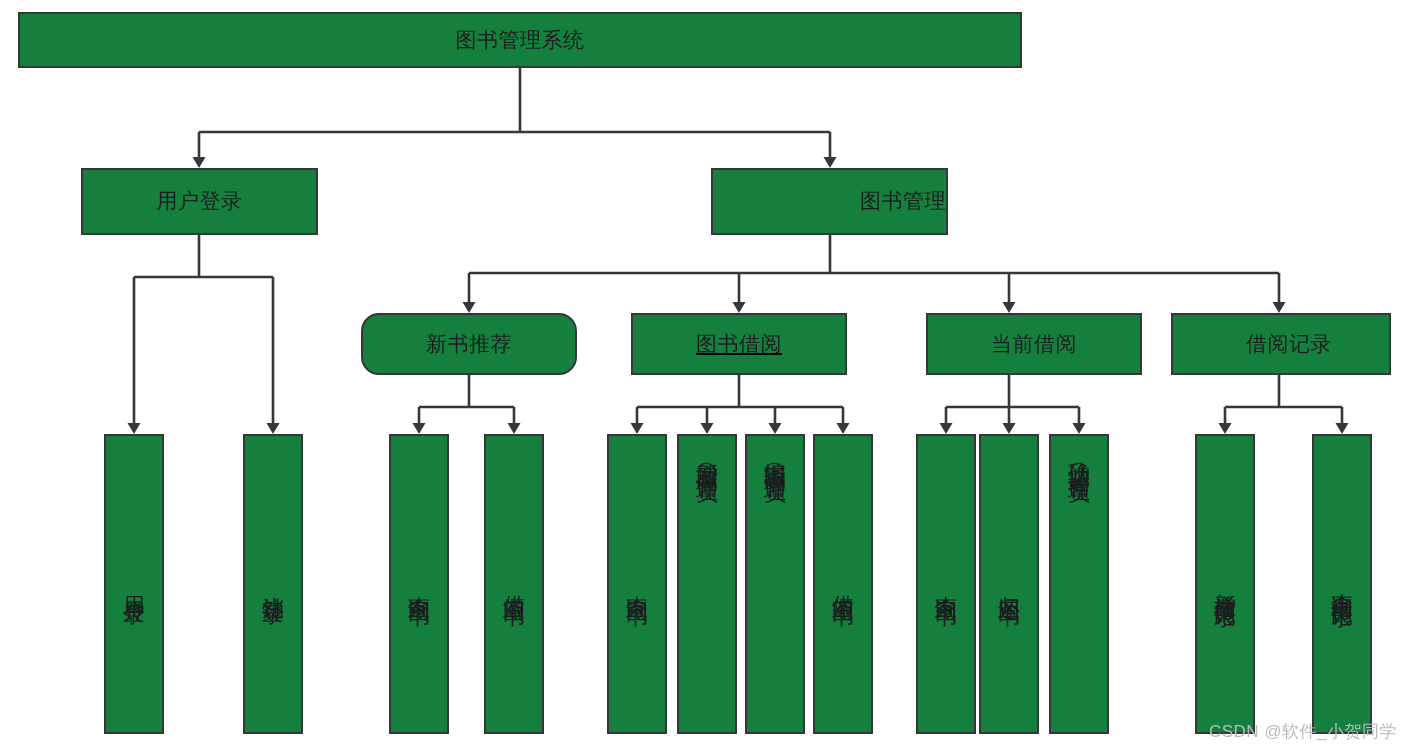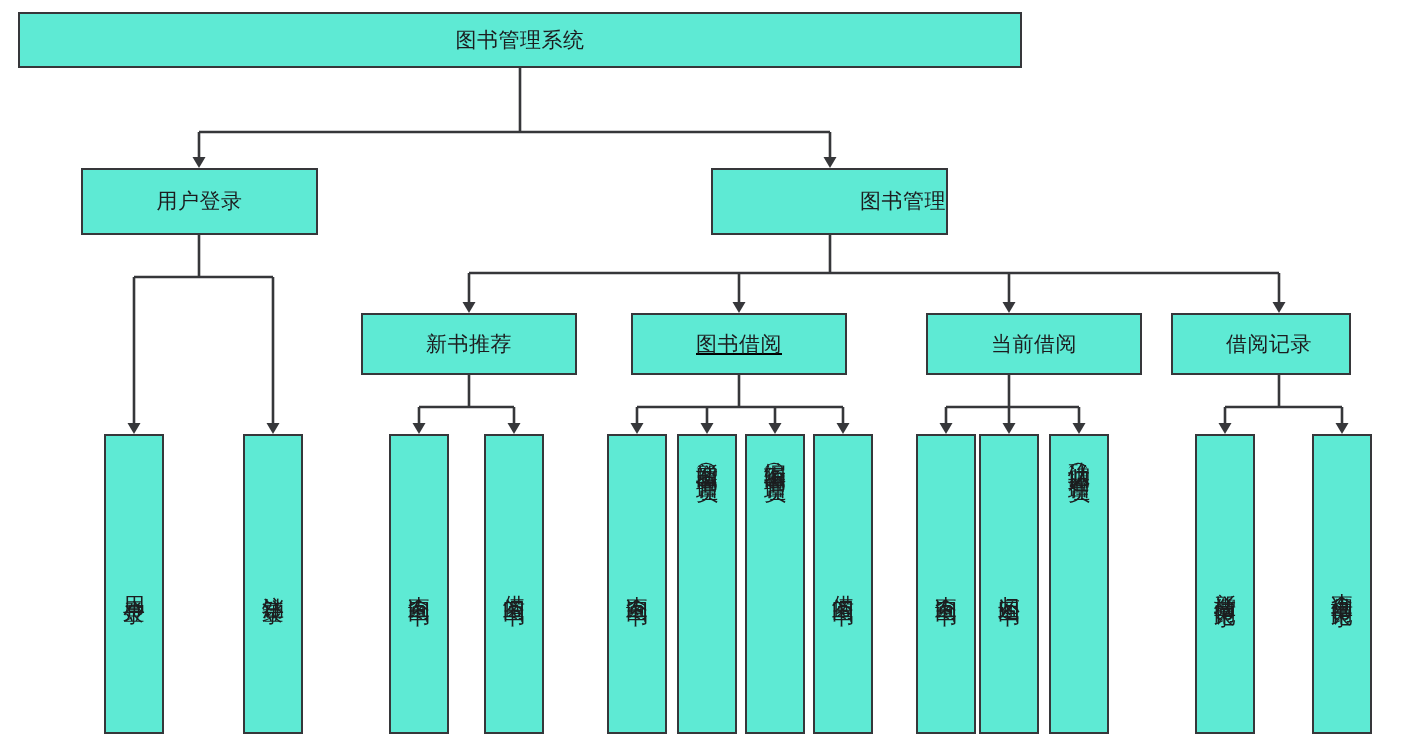--- a/index.html
+++ b/index.html
@@ -20,21 +20,21 @@
   #diagram-svg {
     position: absolute;
     left: 0;
     top: 0;
     width: 1405px;
     height: 747px;
   }
   .node-box {
     position: absolute;
     box-sizing: border-box;
-    background: #5eead4;
+    background: #15803d;
     border: 2px solid #36373a;
     display: flex;
     align-items: center;
     justify-content: center;
     overflow: hidden;
   }
   .node-label {
     color: #1c1d1f;
     font-size: 21px;
     line-height: 1.15;
@@ -109,30 +109,30 @@
   <div id="node-layer">
       <div class="node-box" style="left: 18px; top: 12px; width: 1004px; height: 56px;">
         <span class="node-label">图书管理系统</span>
       </div>
       <div class="node-box" style="left: 81px; top: 168px; width: 237px; height: 67px;">
         <span class="node-label">用户登录</span>
       </div>
       <div class="node-box" style="left: 711px; top: 168px; width: 237px; height: 67px; justify-content: flex-end;">
         <span class="node-label">图书管理</span>
       </div>
-      <div class="node-box" style="left: 361px; top: 313px; width: 216px; height: 62px;">
+      <div class="node-box" style="left: 361px; top: 313px; width: 216px; height: 62px; border-radius: 18px;">
         <span class="node-label">新书推荐</span>
       </div>
       <div class="node-box" style="left: 631px; top: 313px; width: 216px; height: 62px; text-decoration: underline;">
         <span class="node-label">图书借阅</span>
       </div>
       <div class="node-box" style="left: 926px; top: 313px; width: 216px; height: 62px;">
         <span class="node-label">当前借阅</span>
       </div>
-      <div class="node-box" style="left: 1171px; top: 313px; width: 180px; height: 62px; padding-left: 16px;">
+      <div class="node-box" style="left: 1171px; top: 313px; width: 220px; height: 62px; padding-left: 16px;">
         <span class="node-label">借阅记录</span>
       </div>
       <div class="node-box vertical centerv" style="left: 104px; top: 434px; width: 60px; height: 300px;">
         <span class="node-label">用户登录</span>
       </div>
       <div class="node-box vertical centerv" style="left: 243px; top: 434px; width: 60px; height: 300px;">
         <span class="node-label">注销登录</span>
       </div>
       <div class="node-box vertical centerv" style="left: 389px; top: 434px; width: 60px; height: 300px;">
         <span class="node-label">查询图书</span>
@@ -162,14 +162,15 @@
         <span class="node-label">确认归还（管理员）</span>
       </div>
       <div class="node-box vertical centerv" style="left: 1195px; top: 434px; width: 60px; height: 300px;">
         <span class="node-label">新增借阅记录</span>
       </div>
       <div class="node-box vertical centerv" style="left: 1312px; top: 434px; width: 60px; height: 300px;">
         <span class="node-label">查询借阅记录</span>
       </div>
     </div>
 
+  <div class="watermark">CSDN @软件_小贺同学</div>
 
 </div>
 
 </body></html>

